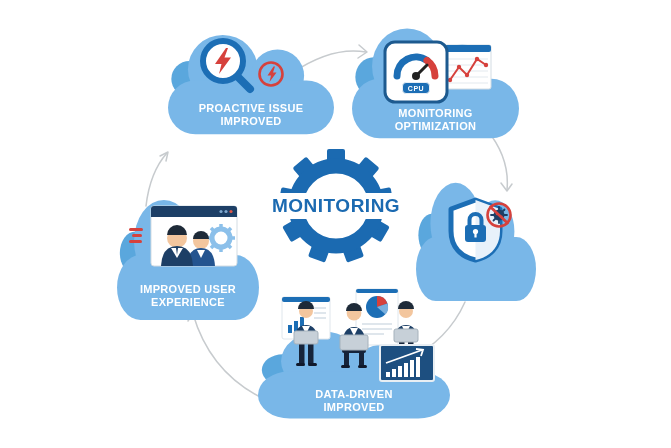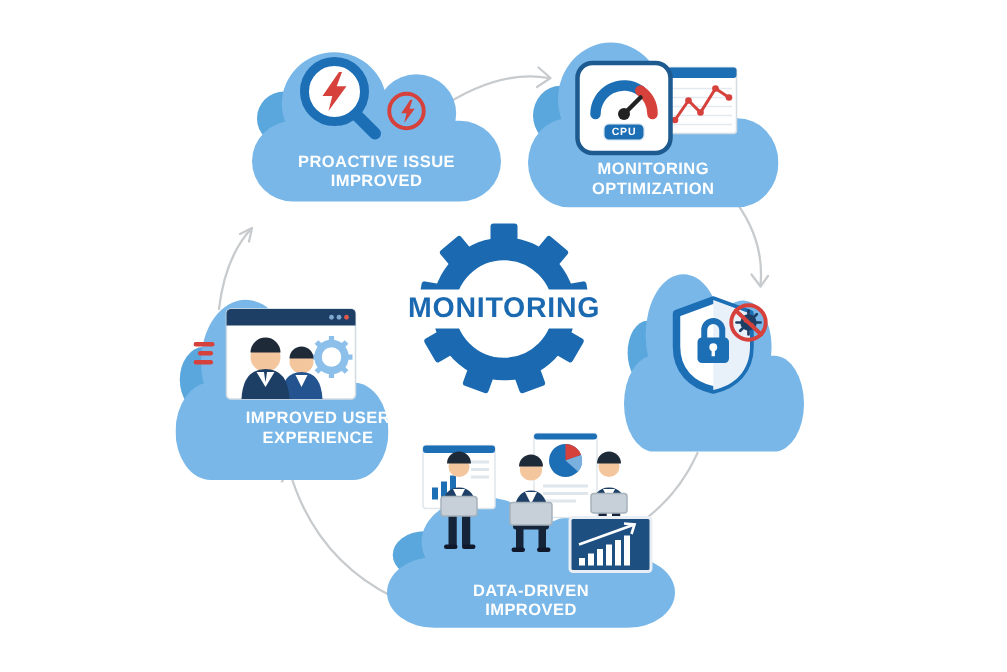--- a/index.html
+++ b/index.html
@@ -275,21 +275,21 @@
         <polygon points="68,46 76,46 72,54" fill="#ffffff"></polygon>
       </g>
       <g>
         <circle cx="48" cy="34" r="10" fill="#f3c69e"></circle>
         <path d="M38 31 a10 10 0 0 1 20 0 z" fill="#1e2a38"></path>
         <path d="M32 62 q1 -20 16 -20 q15 0 16 20 z" fill="#1d3f66"></path>
         <polygon points="42,44 54,44 48,54" fill="#ffffff"></polygon>
         <polygon points="47,44 49,44 48,51" fill="#1d3f66"></polygon>
       </g>
     </svg>
-    <div class="label" style="top:79px;margin-left:24px;">
+    <div class="label" style="top:89px;">
       <div>IMPROVED USER</div>
       <div>EXPERIENCE</div>
     </div>
   </div>
 
   <div class="center-gear">
     <svg width="128" height="128" viewBox="0 0 128 128">
       <g fill="#1b6ab1">
         <rect x="55" y="7" width="18" height="16" rx="2" transform="rotate(0 64 64)"></rect>
         <rect x="55" y="7" width="18" height="16" rx="2" transform="rotate(40 64 64)"></rect>

